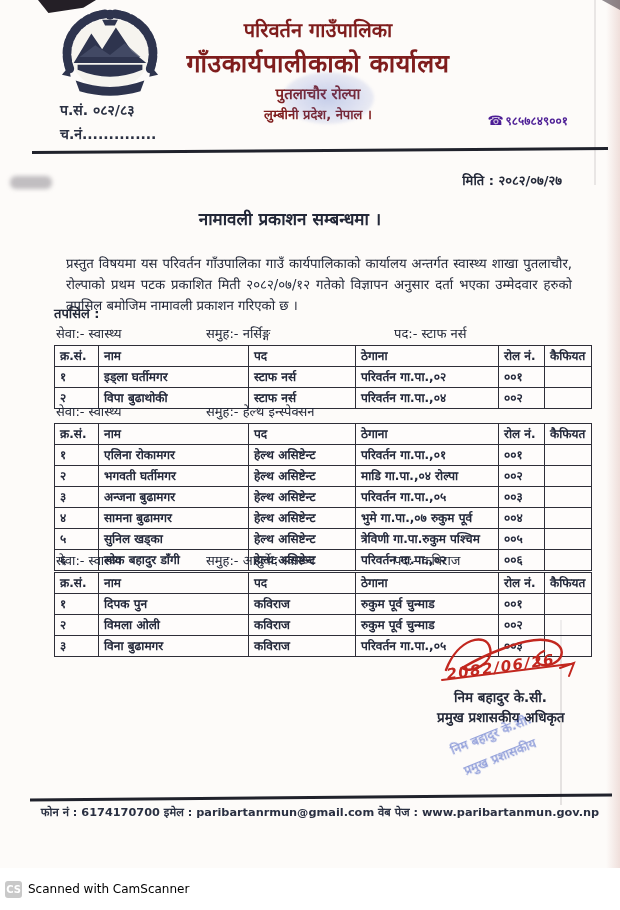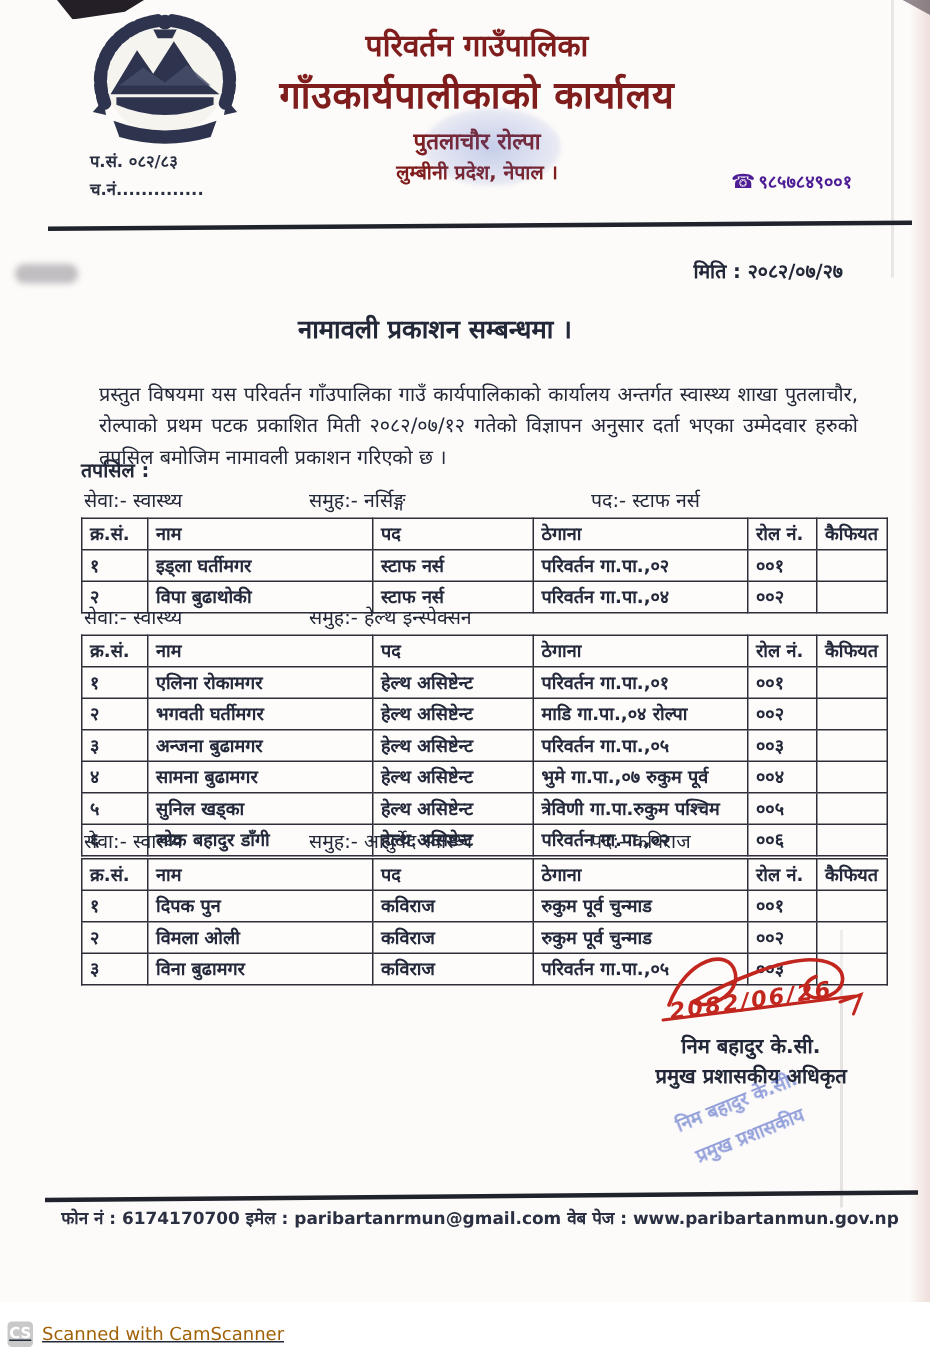--- a/index.html
+++ b/index.html
@@ -23,21 +23,21 @@
     clip-path:polygon(0 15%,100% 100%,0 100%);}
   .shadow-strip{position:absolute;left:290px;bottom:30px;right:0;height:3px;
     background:linear-gradient(to right, rgba(34,23,18,0.8), rgba(34,23,18,0.05));}
   
   .emblem{position:absolute;left:56px;top:6px;width:108px;height:102px;opacity:.93;filter:blur(.2px);}
   .head-center{position:absolute;left:150px;top:16px;width:336px;text-align:center;color:#7f1d1d;}
   .h1{font-size:20px;font-weight:bold;}
   .h2{font-size:25px;font-weight:bold;margin-top:2px;letter-spacing:.5px;}
   .h3{font-size:15px;font-weight:bold;margin-top:4px;}
   .h4{font-size:13px;font-weight:bold;margin-top:2px;}
-  .refs{position:absolute;left:60px;top:99px;font-size:11px;font-weight:600;line-height:1.7;color:#2a3042;}
+  .refs{position:absolute;left:60px;top:99px;font-size:14px;font-weight:600;line-height:1.7;color:#2a3042;}
   .phone{position:absolute;right:52px;top:112px;font-size:12px;font-weight:bold;color:#4c1d95;}
   .phone .ph-icon{font-size:13px;margin-right:2px;}
   .rule{position:absolute;left:32px;right:12px;top:149px;height:3px;background:#20222c;transform:rotate(-0.4deg);}
   .date-row{position:absolute;right:58px;top:171px;font-size:13px;font-weight:600;}
   .subject{position:absolute;left:0;right:40px;top:207px;text-align:center;font-size:17px;font-weight:bold;}
   .body-par{position:absolute;left:54px;right:36px;top:241px;margin:12px;font-size:13.2px;line-height:1.6;
     text-align:justify;font-weight:500;}
   .tapasil{position:absolute;left:54px;top:304px;font-size:13px;font-weight:600;}
   
   .block{position:absolute;left:54px;width:540px;}
@@ -55,24 +55,24 @@
     letter-spacing:1.5px;transform:rotate(-8deg);font-style:italic;}
   .sign-name{position:absolute;left:0;top:58px;width:100%;font-size:13.5px;font-weight:bold;}
   .sign-title{position:absolute;left:-10px;top:78px;width:110%;font-size:13.5px;font-weight:bold;}
   .stamp-blue{position:absolute;left:-5px;top:92px;width:100%;color:#3d57c2;opacity:.55;font-size:12.5px;
     font-weight:bold;transform:rotate(-22deg);line-height:1.9;filter:blur(.3px);}
   
   .foot-rule{position:absolute;left:30px;right:8px;top:796px;height:2.5px;background:#20222c;transform:rotate(-0.5deg);}
   .footer{position:absolute;left:28px;right:8px;top:804px;text-align:center;font-size:11.3px;font-weight:600;color:#2a3042;}
   
   .cam-bar{position:absolute;left:0;right:0;bottom:0;height:42px;background:#ffffff;display:flex;
-    align-items:center;gap:6px;padding-left:5px;text-decoration:underline;}
+    align-items:center;gap:6px;padding-left:5px;}
   .cs-logo{width:17px;height:17px;background:#c9c9c9;color:#ffffff;font-size:10px;font-weight:bold;
     display:flex;align-items:center;justify-content:center;border-radius:3px;flex:0 0 auto;}
-  .cs-text{color:#a16207;font-size:12px;}
+  .cs-text{color:#000000;font-size:12px;}
 </style>
 </head>
 <body>
 
 <div class="page">
 
   <div class="edge-tint-right"></div>
   <div class="corner-notch-tl"></div>
   <div class="corner-notch-tr"></div>
   <div class="crease-v1"></div>

